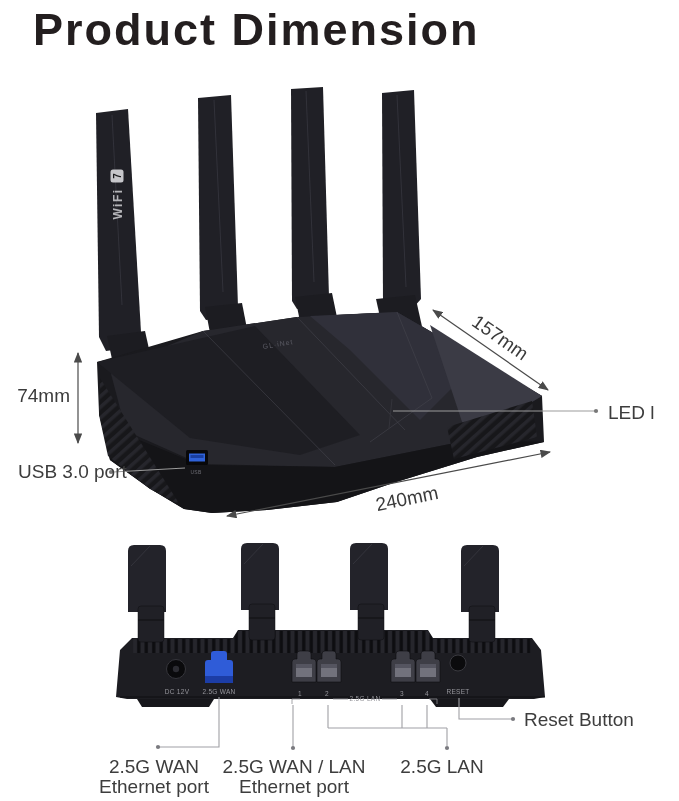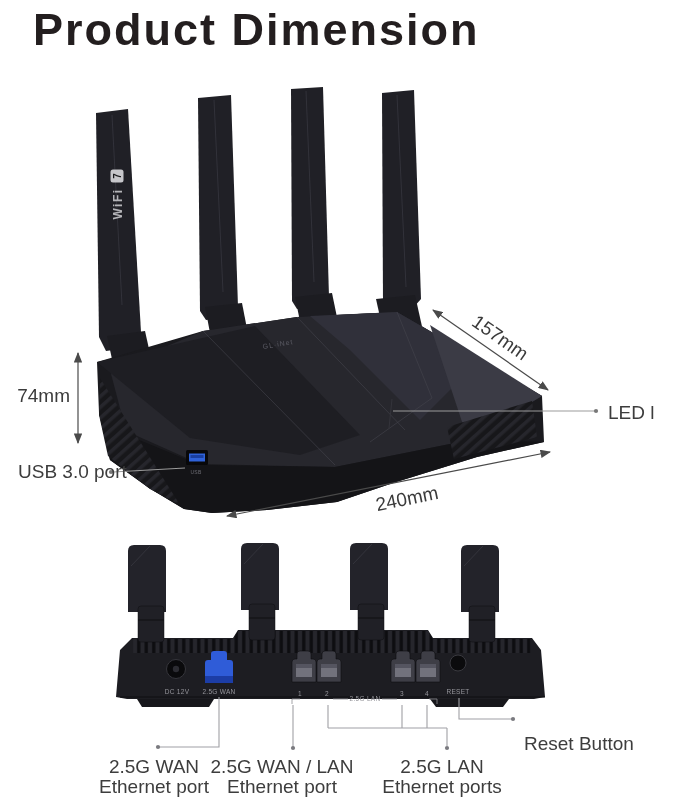--- a/index.html
+++ b/index.html
@@ -12,24 +12,24 @@
   .page-title {
     position:absolute; left:33px; top:4px; font-size:45px; font-weight:700;
     letter-spacing:2px; color:#231e1f; white-space:nowrap;
   }
   .dim { color:#3b3b3b; }
   .dim157 { left:500px; top:338px; transform:translate(-50%,-50%) rotate(35deg); }
   .dim240 { left:407px; top:499px; transform:translate(-50%,-50%) rotate(-11.5deg); }
   .dim74  { left:16px;  top:385px; width:54px; text-align:right; }
   .lbl-usb { left:18px; top:461px; }
   .lbl-led { left:608px; top:402px; }
-  .lbl-reset { left:524px; top:733px; }
+  .lbl-reset { left:524px; top:709px; }
   .portlabel { text-align:center; line-height:20px; transform:translateX(-50%); }
   .pl-wan    { left:154px; top:757px; }
-  .pl-wanlan { left:282px; top:757px; }
+  .pl-wanlan { left:294px; top:757px; }
   .pl-lan    { left:442px; top:757px; }
   .silk {
     position:absolute; color:#95959b; font-size:6.5px; letter-spacing:0.3px;
     transform:translateX(-50%); white-space:nowrap;
   }
   .silk-usb-main { color:#6d6d74; font-size:5px; }
   .logo-top {
     position:absolute; left:278px; top:344px; color:#5a5a63; font-size:7px;
     letter-spacing:1px; transform:translate(-50%,-50%) rotate(-9deg); white-space:nowrap;
   }
@@ -240,16 +240,15 @@
   <div class="t portlabel pl-wan">
     <div>2.5G WAN</div>
     <div>Ethernet port</div>
   </div>
   <div class="t portlabel pl-wanlan">
     <div>2.5G WAN / LAN</div>
     <div>Ethernet port</div>
   </div>
   <div class="t portlabel pl-lan">
     <div>2.5G LAN</div>
-    <div>Ethernet ports</div>
   </div>
 
 </div>
 
 </body></html>

